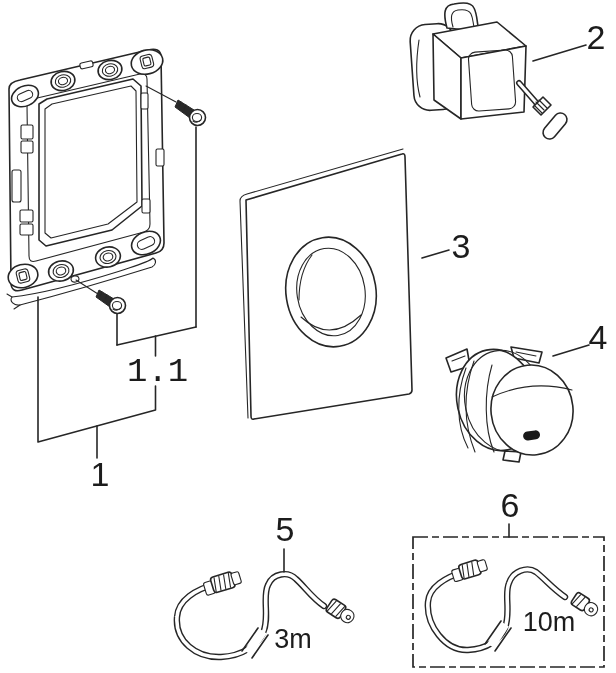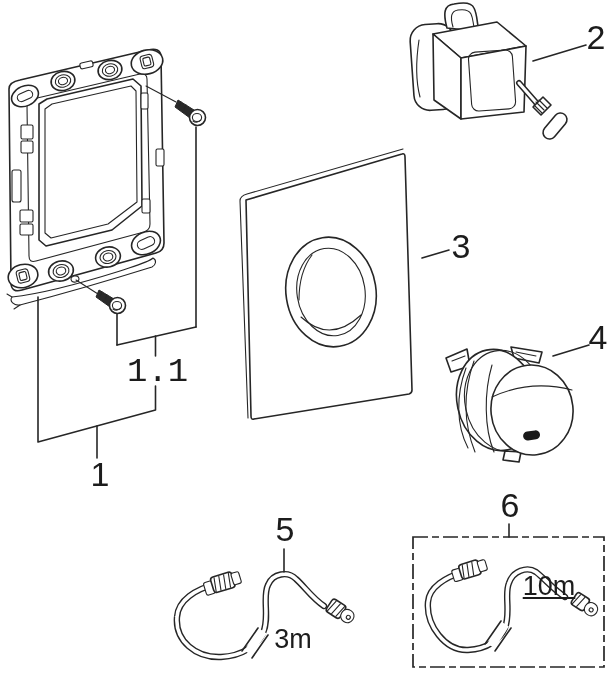--- a/index.html
+++ b/index.html
@@ -240,15 +240,15 @@
 
   <div class="callout" style="left:78px;  top:456px; width:44px;">1</div>
   <div class="callout" style="left:127px; top:354px; width:60px;font-family:Liberation Mono, monospace;">1.1</div>
   <div class="callout" style="left:576px; top:19px;  width:40px;">2</div>
   <div class="callout" style="left:439px; top:228px; width:44px;">3</div>
   <div class="callout" style="left:578px; top:319px; width:40px;">4</div>
   <div class="callout" style="left:263px; top:511px; width:44px;">5</div>
   <div class="callout" style="left:488px; top:487px; width:44px;">6</div>
 
   <div class="callout len-label" style="left:258px; top:625px; width:70px;">3m</div>
-  <div class="callout len-label" style="left:514px; top:572px; width:70px;text-decoration:underline;">10m</div>
+  <div class="callout len-label" style="left:514px; top:608px; width:70px;">10m</div>
 
 </div>
 
 </body></html>

